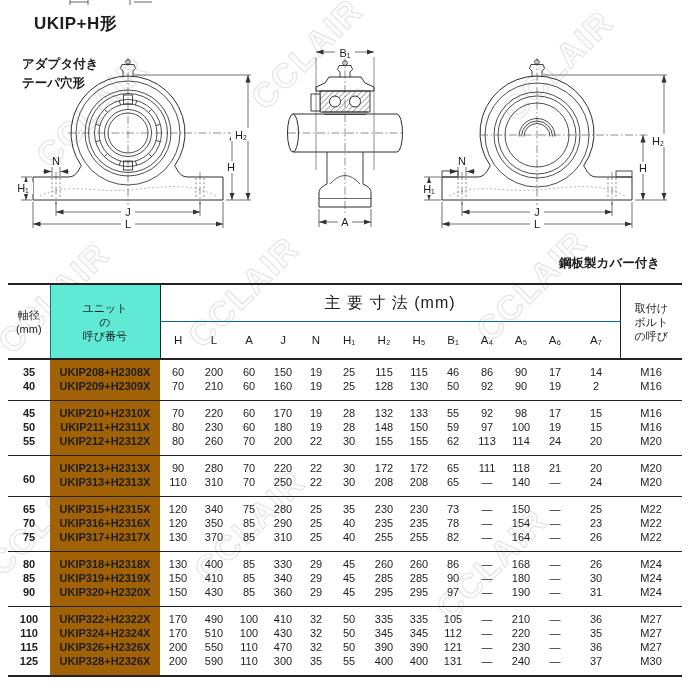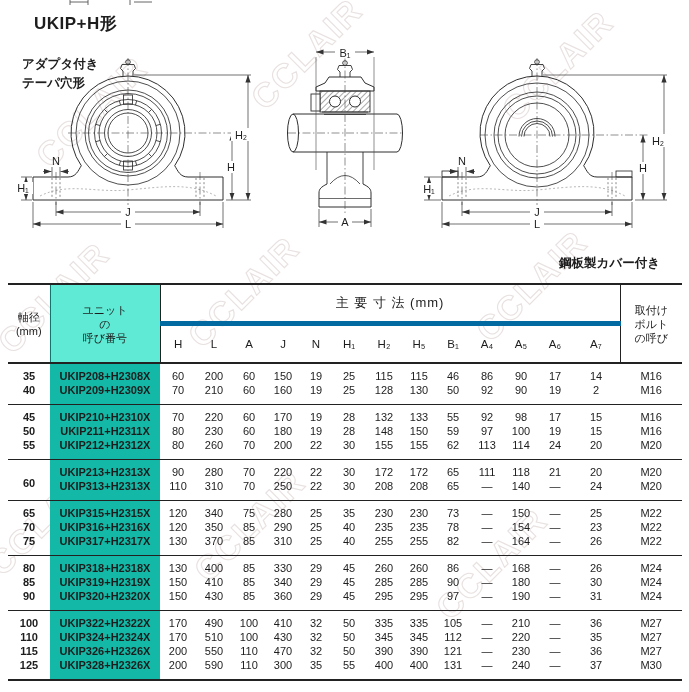--- a/index.html
+++ b/index.html
@@ -11,27 +11,27 @@
   .shaft-range{position:absolute;left:8px;top:244px;font-size:13.5px;font-weight:bold;}
   .cover-note{position:absolute;right:29px;top:243px;font-size:12.5px;font-weight:bold;margin-top:12px;}
   table.spec{position:absolute;left:8px;top:283px;width:674px;border-collapse:collapse;table-layout:fixed;
              border-top:2px solid #222;border-bottom:2px solid #222;font-size:11px;}
   table.spec td{text-align:center;vertical-align:middle;padding:0;line-height:14px;color:#1d1d1d;}
   thead{border-bottom:2px solid #222;}
   thead td{font-size:11px;line-height:15px;}
   .h-shaft{border-right:1px solid #0f766e;}
   .h-unit{border-right:1px solid #222;background:#5eead4;}
   .h-bolt{border-left:1px solid #222;}
-  .h-main{height:36px;border-bottom:5px solid #0369a1;font-size:13px;letter-spacing:1px;}
+  .h-main{height:36px;border-bottom:1px solid #0369a1;font-size:16px;letter-spacing:1px;}
   .dim-letter-row td{height:36px;font-size:11.5px;}
   tbody + tbody{border-top:1px solid #222;}
   tbody tr:first-child td{padding-top:5px;}
   tbody tr:last-child td{padding-bottom:7px;}
   td.c-shaft{font-weight:bold;}
-  td.c-unit{text-align:left;padding-left:9px;background:#14b8a6;font-weight:bold;}
+  td.c-unit{text-align:left;padding-left:9px;background:#a16207;font-weight:bold;}
   td.c-dim,td.c-bolt{color:#262626;}
   .dwg text{font-size:11px;fill:#1d1d1d;}
   .dwg .lbl-bg{fill:#fff;}
 </style>
 </head>
 <body>
 
 <div class="page">
 
   <svg class="layer" width="689" height="692" viewBox="0 0 689 692" style="z-index:0;" font-family="Liberation Sans, DejaVu Sans, sans-serif">

